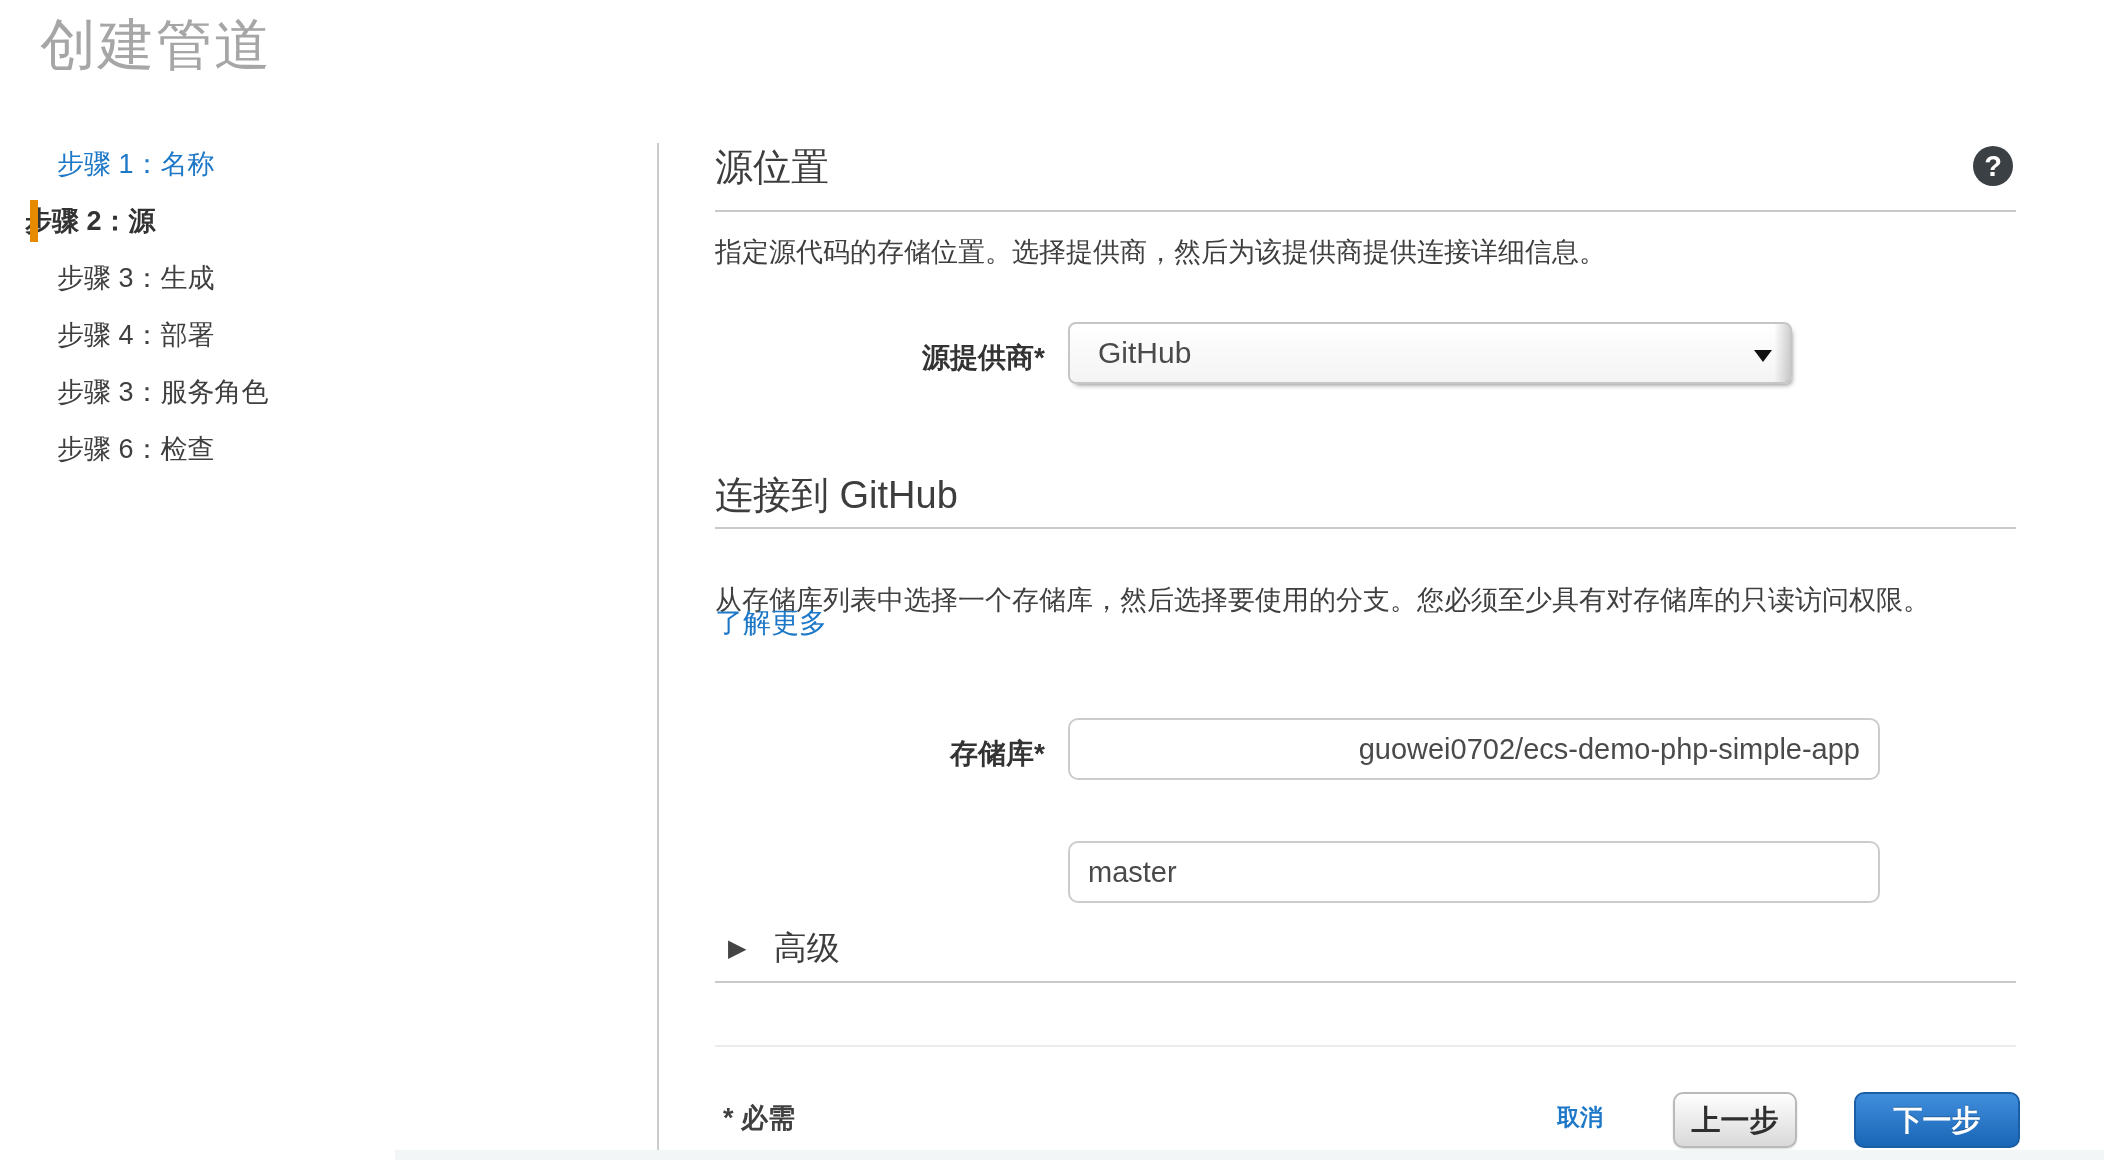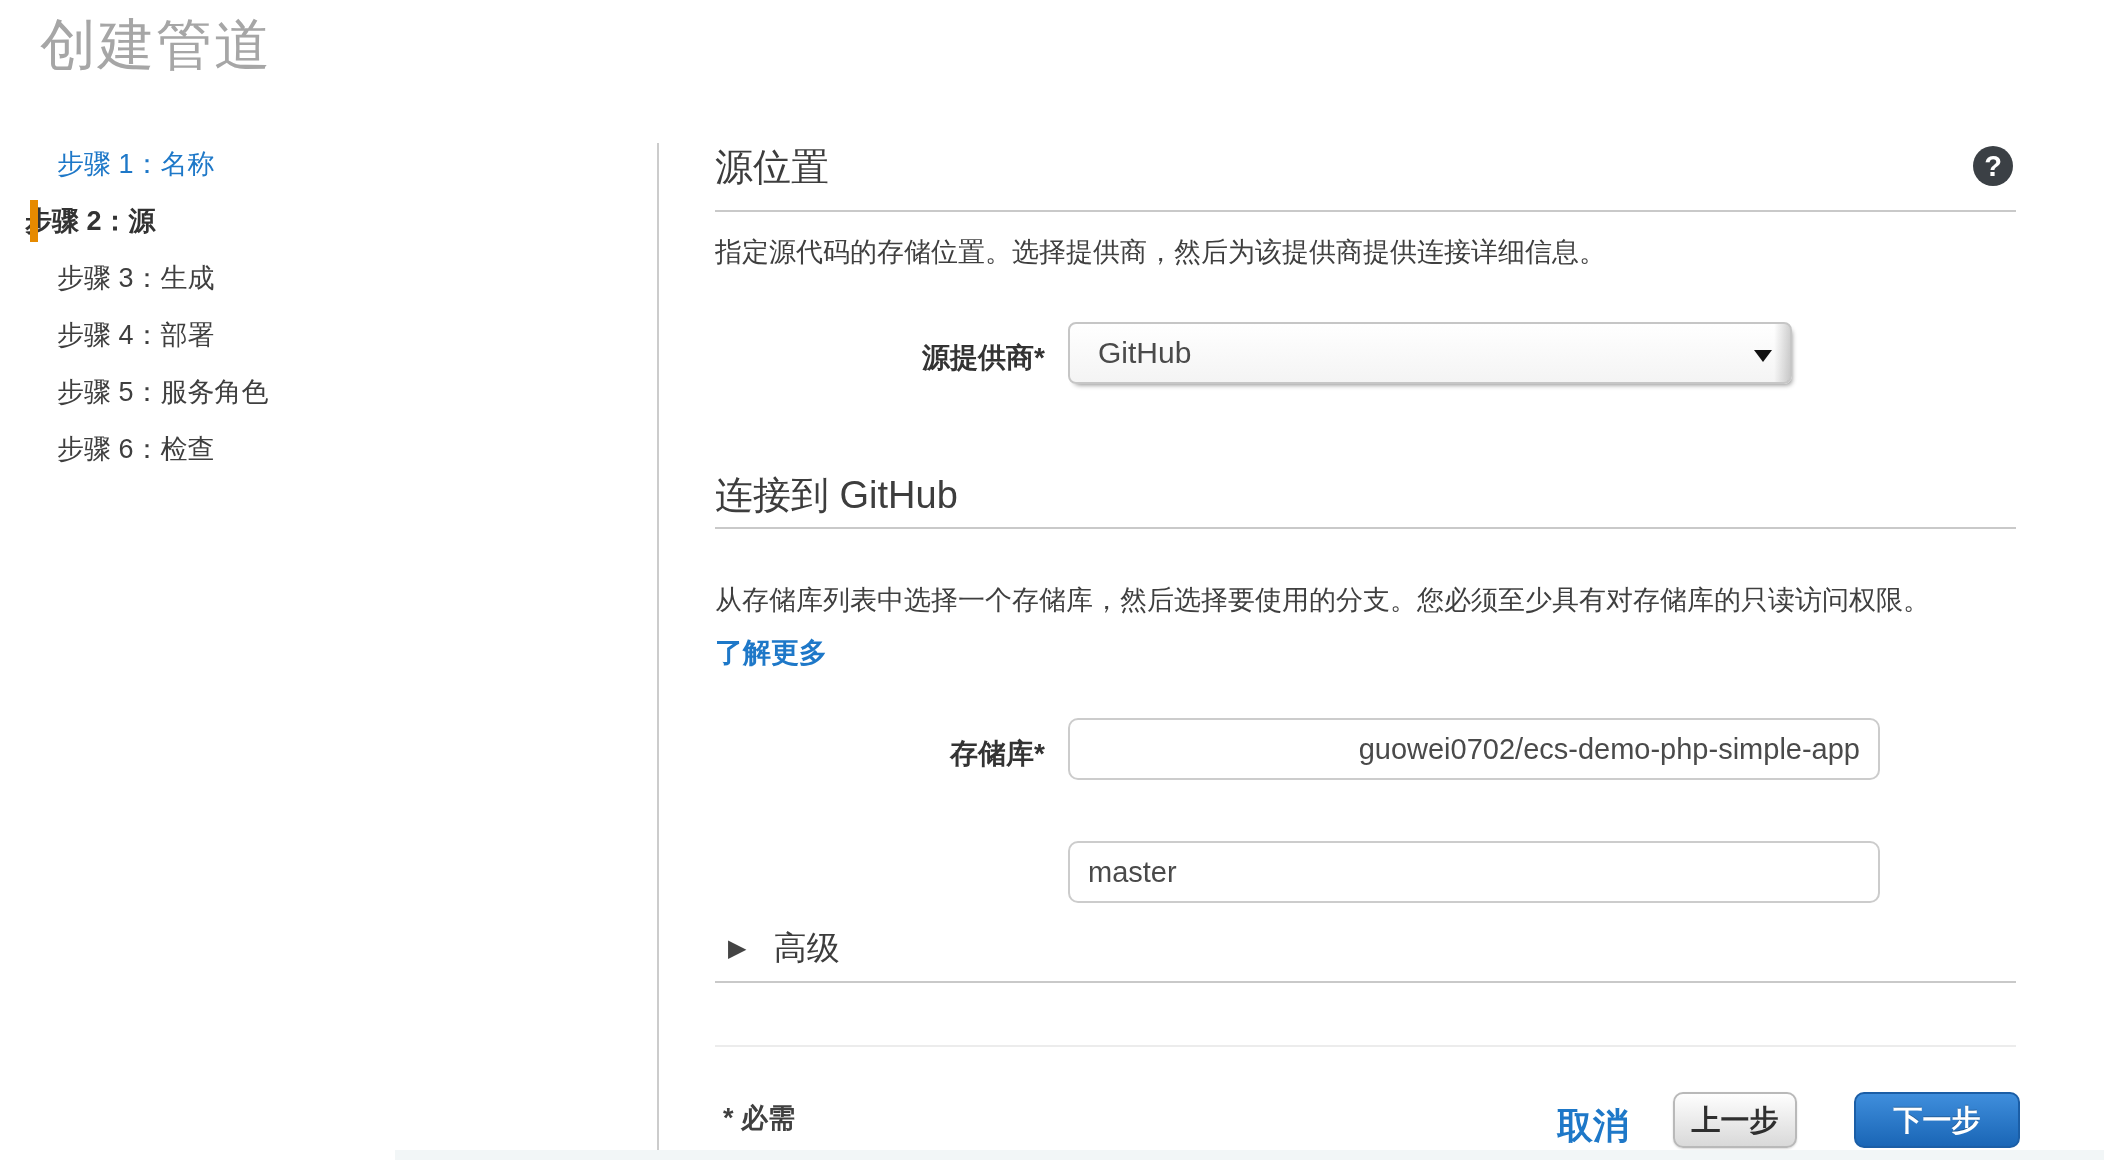--- a/index.html
+++ b/index.html
@@ -56,21 +56,21 @@
     position:absolute;left:353px;width:812px;height:62px;box-sizing:border-box;
     border:2px solid #cccccc;border-radius:10px;background:#fff;
     font-family:"Liberation Sans","DejaVu Sans",sans-serif;
     font-size:29px;color:#4a4a4a;padding:0 18px;outline:none;
   }
   
   .advanced{position:absolute;left:13px;font-size:33px;color:#3d3d3d;cursor:pointer;}
   .advanced .tri{font-size:24px;color:#444;margin-right:18px;vertical-align:3px;}
   
   .required-note{position:absolute;left:8px;top:1100px;font-size:27px;font-weight:700;color:#404040;}
-  .cancel-link{position:absolute;left:842px;top:1102px;font-size:36px;font-weight:700;}
+  .cancel-link{position:absolute;left:842px;top:1102px;font-size:23px;font-weight:700;}
   .btn{
     position:absolute;top:1092px;height:56px;box-sizing:border-box;border-radius:10px;
     font-family:"Liberation Sans","DejaVu Sans",sans-serif;
     font-size:29px;font-weight:700;cursor:pointer;text-align:center;line-height:52px;
   }
   .btn-prev{
     left:958px;width:124px;color:#2f2f2f;
     background:linear-gradient(#fefefe,#d9d9d9);border:2px solid #b9b9b9;
     box-shadow:0 1px 2px rgba(0,0,0,0.15);
   }
@@ -96,21 +96,21 @@
       <span class="bar"></span>
       <span>步骤 2：源</span>
     </div>
     <div class="step">
       <span>步骤 3：生成</span>
     </div>
     <div class="step">
       <span>步骤 4：部署</span>
     </div>
     <div class="step">
-      <span>步骤 5：服务角色</span>
+      <span>步骤 3：服务角色</span>
     </div>
     <div class="step">
       <span>步骤 6：检查</span>
     </div>
   </nav>
 
   <div class="vline"></div>
 
   <div class="main">
 
@@ -124,21 +124,21 @@
     <div class="fake-select" style="top:322px;">
       <span class="sel-text">GitHub</span>
       <span class="sel-shade"></span>
       <span class="arrow"></span>
     </div>
 
     <h2 class="sec-heading" style="top:470px;">连接到 GitHub</h2>
     <div class="hr" style="top:527px;"></div>
 
     <p class="para" style="top:580px;">从存储库列表中选择一个存储库，然后选择要使用的分支。您必须至少具有对存储库的只读访问权限。</p>
-    <a class="learn-more text-link" style="top:634px;font-weight:bold;">了解更多</a>
+    <a class="learn-more text-link" style="top:604px;">了解更多</a>
 
     <div class="field-label" style="top:735px;">存储库*</div>
     <input class="text-input" style="top: 718px; text-align: right;" type="text" readonly="" value="guowei0702/ecs-demo-php-simple-app">
 
     <input class="text-input" style="top: 841px;" type="text" readonly="" value="master">
 
     <div class="advanced" style="top:926px;">
       <span class="tri">▶</span>
       <span>高级</span>
     </div>

